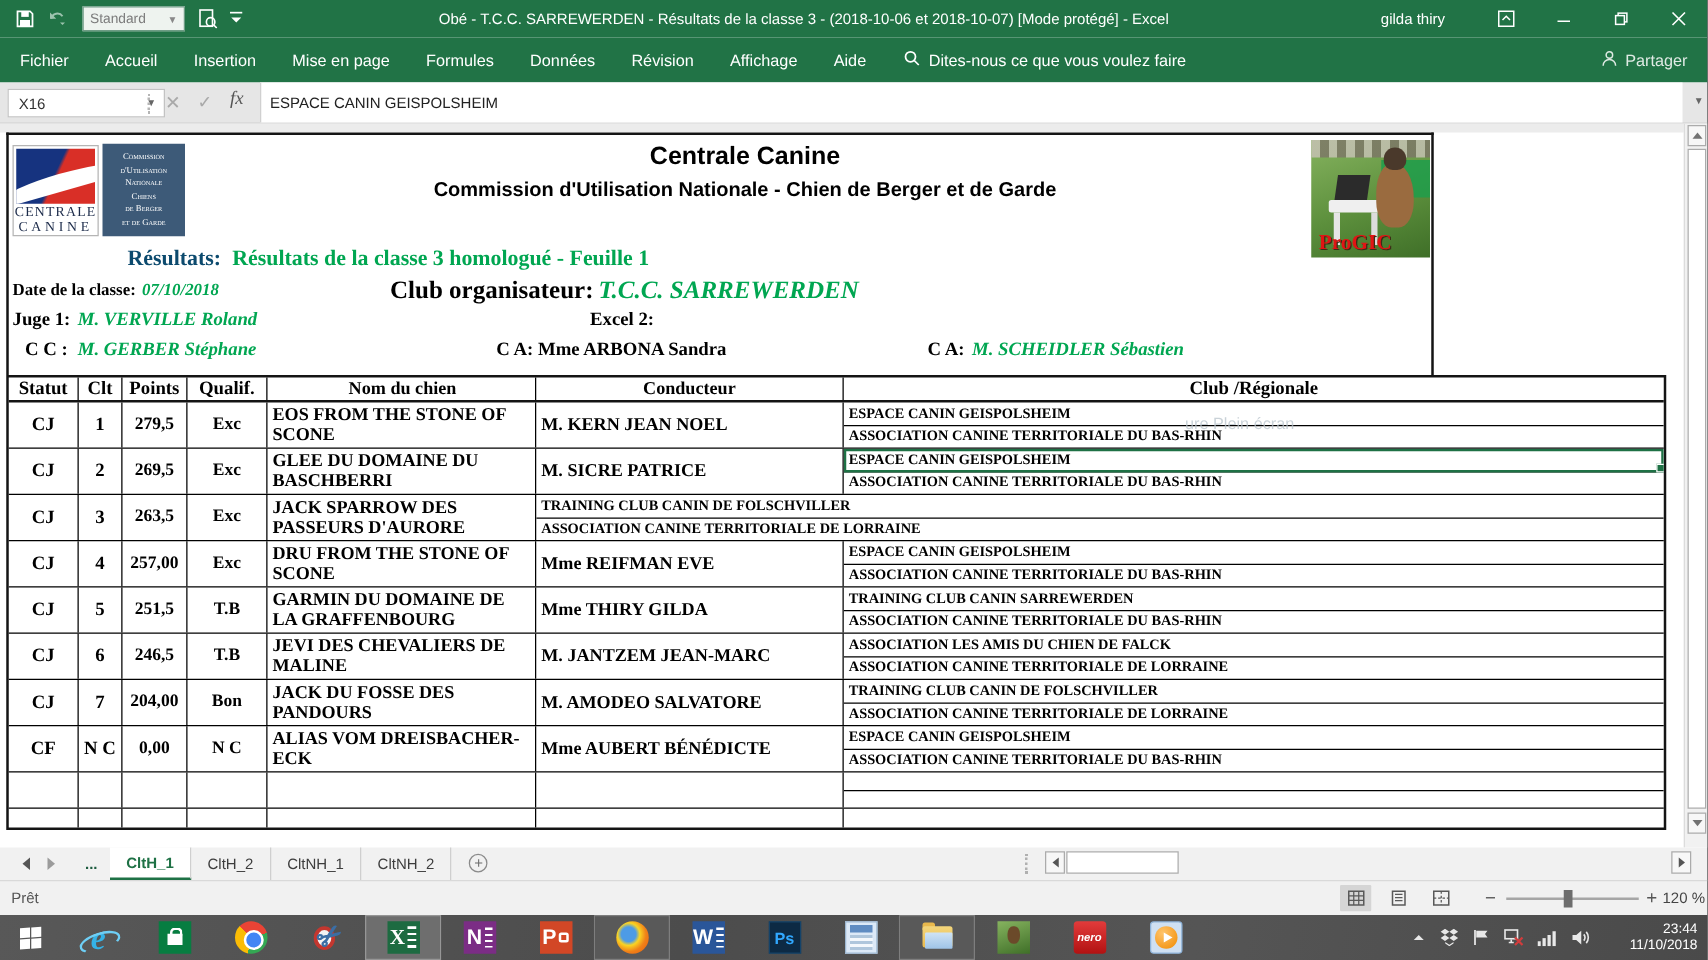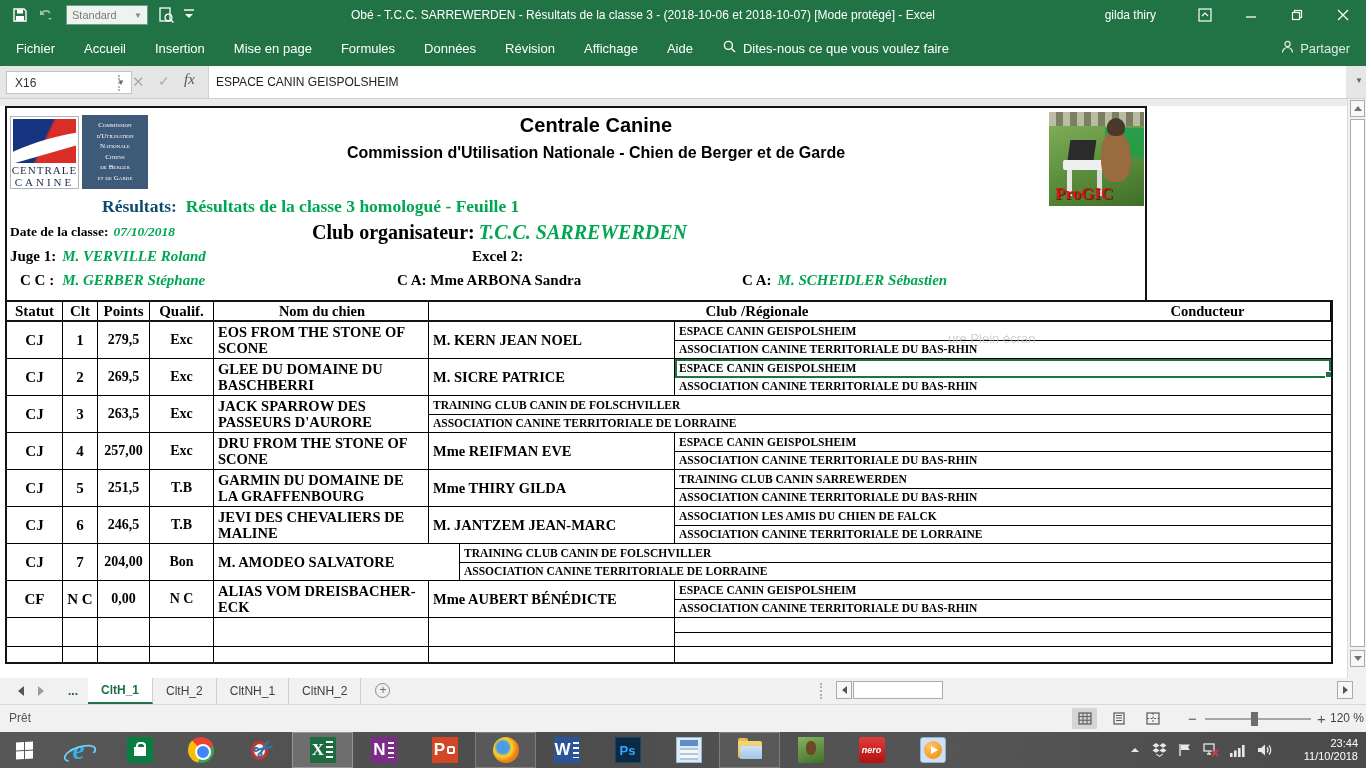--- a/index.html
+++ b/index.html
@@ -345,22 +345,22 @@
       </div>
     </div>
 
     <div class="xtable">
       <div class="thead">
         <div class="c w-statut">Statut</div>
         <div class="c w-clt">Clt</div>
         <div class="c w-points">Points</div>
         <div class="c w-qualif">Qualif.</div>
         <div class="c w-chien" style="justify-content:center;">Nom du chien</div>
+        <div class="c w-cond" style="justify-content:center;padding-left:0;">Conducteur</div>
         <div class="c w-club" style="flex-direction:row;align-items:center;justify-content:center;">Club /Régionale</div>
-        <div class="c w-cond" style="justify-content:center;padding-left:0;">Conducteur</div>
       </div>
       <div>
           <div class="trow">
     <div class="c w-statut cell-big">CJ</div>
     <div class="c w-clt cell-big">1</div>
     <div class="c w-points" style="font-size:14px;">279,5</div>
     <div class="c w-qualif" style="font-size:14px;">Exc</div>
     <div class="c w-chien">EOS FROM THE STONE OF SCONE</div>
     <div class="c w-cond">M. KERN JEAN NOEL</div>
     <div class="c w-club">
@@ -425,20 +425,21 @@
     <div class="c w-club">
       <div class="clubline">ASSOCIATION LES AMIS DU CHIEN DE FALCK</div>
       <div class="clubline">ASSOCIATION CANINE TERRITORIALE DE LORRAINE</div>
     </div>
   </div>
           <div class="trow">
     <div class="c w-statut cell-big">CJ</div>
     <div class="c w-clt cell-big">7</div>
     <div class="c w-points" style="font-size:14px;">204,00</div>
     <div class="c w-qualif" style="font-size:14px;">Bon</div>
+    <div class="c w-chien">JACK DU FOSSE DES PANDOURS</div>
     <div class="c w-cond">M. AMODEO SALVATORE</div>
     <div class="c w-club">
       <div class="clubline">TRAINING CLUB CANIN DE FOLSCHVILLER</div>
       <div class="clubline">ASSOCIATION CANINE TERRITORIALE DE LORRAINE</div>
     </div>
   </div>
           <div class="trow">
     <div class="c w-statut cell-big">CF</div>
     <div class="c w-clt cell-big">N C</div>
     <div class="c w-points" style="font-size:14px;">0,00</div>

